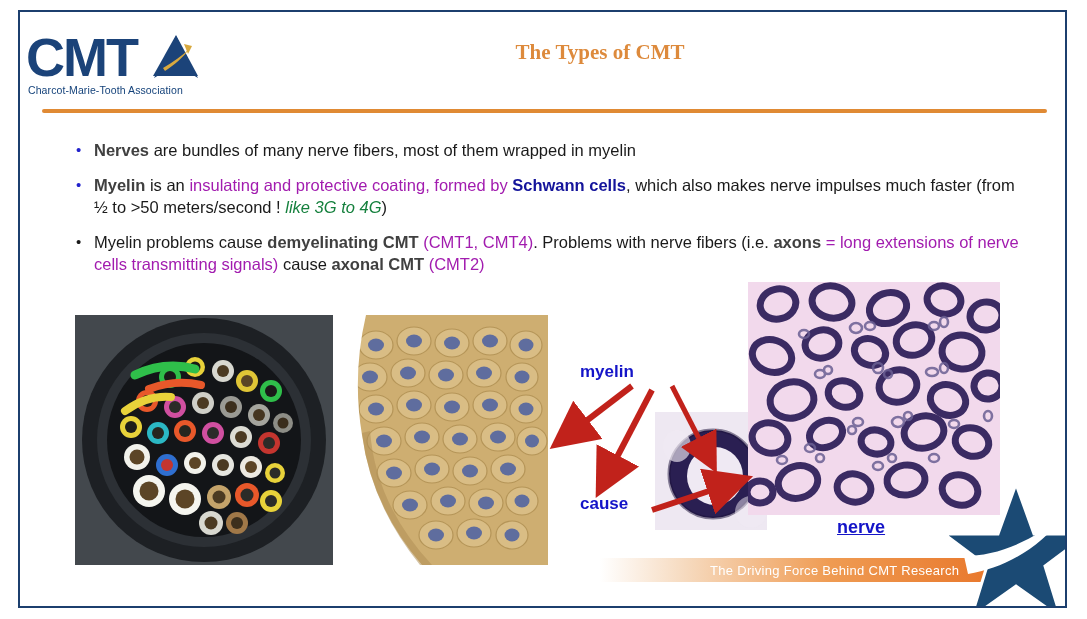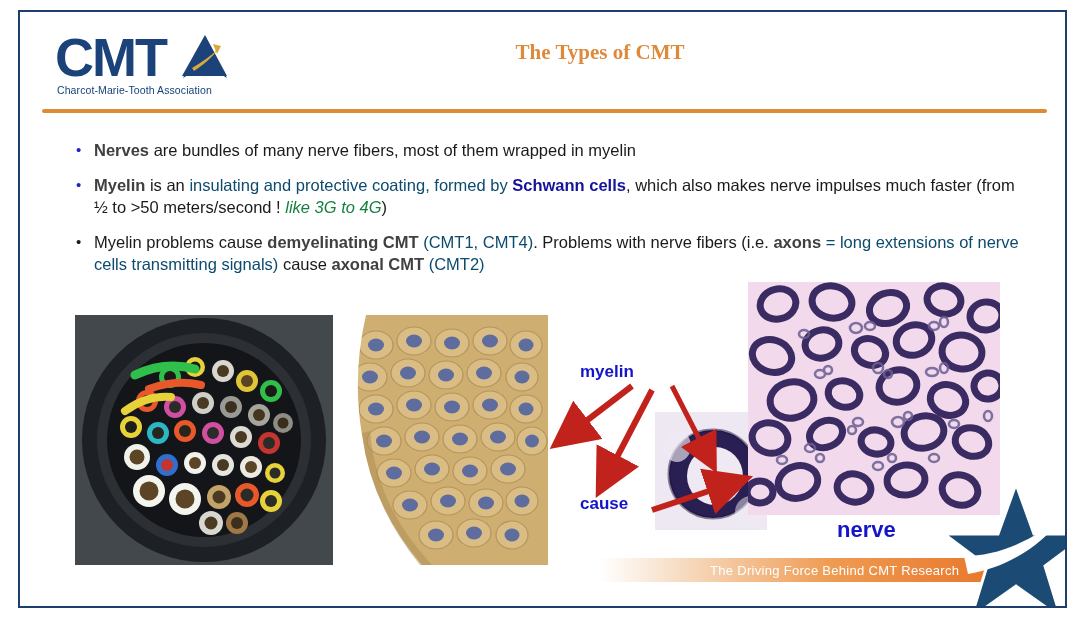--- a/index.html
+++ b/index.html
@@ -2,53 +2,53 @@
 <html><head>
 <meta charset="utf-8">
 <style>
   html,body{margin:0;padding:0;background:#ffffff;}
   body{width:1087px;height:619px;overflow:hidden;font-family:"Liberation Sans",sans-serif;}
 
   .slide{position:absolute;left:18px;top:10px;width:1049px;height:598px;background:#fff;
          border:2px solid #1c3f6e;box-sizing:border-box;overflow:hidden;}
 
   
-  .logo{position:absolute;left:35px;top:20px;width:190px;height:72px;}
+  .logo{position:absolute;left:6px;top:20px;width:190px;height:72px;}
   .logo-mark{position:absolute;left:0;top:0;width:190px;height:52px;}
   .logo-sub{position:absolute;left:2px;top:52px;width:200px;font-size:10.5px;color:#14427a;
             letter-spacing:.1px;white-space:nowrap;font-family:"Liberation Sans",sans-serif;}
 
   
   .title{position:absolute;left:230px;top:28px;width:700px;text-align:center;
          font-family:"Liberation Serif",serif;font-size:21px;font-weight:bold;color:#dd8a3c;}
   .rule{position:absolute;left:22px;top:97px;width:1005px;height:4px;background:#e08a34;border-radius:2px;}
 
   
   .bullets{position:absolute;left:52px;top:128px;width:960px;}
   .bullet{position:relative;padding-left:22px;margin-bottom:13px;font-size:16.5px;line-height:1.33;color:#1a1a1a;}
   .bullet .dot{position:absolute;left:4px;top:0px;font-size:15px;line-height:1.33;}
-  .b-blue{color:#0c4a6e;}
+  .b-blue{color:#a21caf;}
   .b-blue-bold{color:#404040;font-weight:bold;}
   .b-navy-bold{color:#14149b;font-weight:bold;}
   .b-ital{font-style:italic;color:#15803d;}
   .dot-blue{color:#2222cc;}
   .dot-black{color:#1a1a1a;}
 
   
   .img{position:absolute;overflow:hidden;}
 
   #img-cable{left:55px;top:303px;width:258px;height:250px;background:#3a3f44;}
   #img-fascicle{left:316px;top:303px;width:212px;height:250px;background:#c9a96a;}
   #img-inset{left:635px;top:400px;width:112px;height:118px;background:#efe7f2;}
   #img-nerve{left:728px;top:270px;width:252px;height:233px;background:#f0d7ea;}
 
   .cap{position:absolute;font-weight:bold;color:#1414c8;font-size:17px;font-family:"Liberation Sans",sans-serif;}
   #cap-myelin{left:560px;top:350px;}
   #cap-axon{left:560px;top:482px;}
-  #cap-nerve{left:817px;top:505px;font-size:22px;}
+  #cap-nerve{left:817px;top:505px;font-size:18px;text-decoration:underline;}
 
   
   .footer-bar{position:absolute;left:580px;top:546px;width:398px;height:24px;
      background:linear-gradient(to right,#ffffff 0%,#f6d9bd 22%,#ef9b52 58%,#e8762a 100%);}
   .footer-text{position:absolute;left:690px;top:551px;width:290px;color:#ffffff;font-size:13px;
      letter-spacing:.3px;white-space:nowrap;}
 
   .star-wrap{position:absolute;left:926px;top:470px;width:150px;height:140px;}
   svg{display:block;}
 </style>

